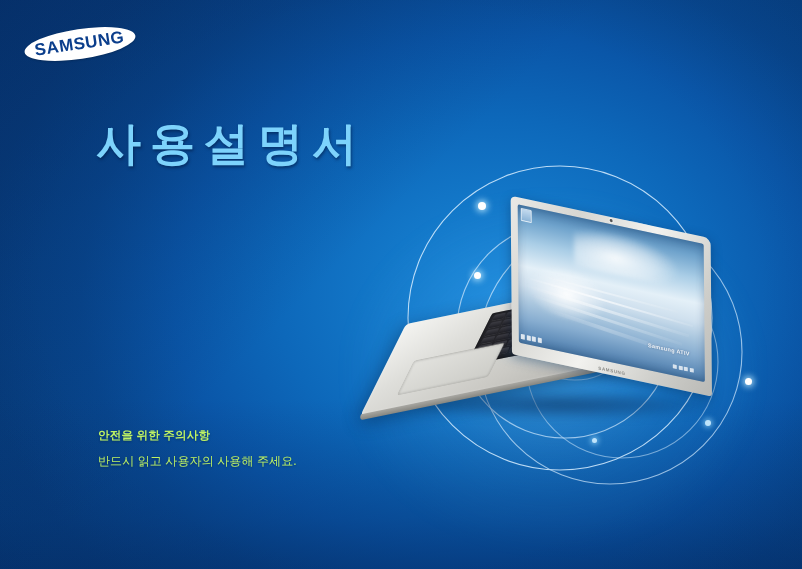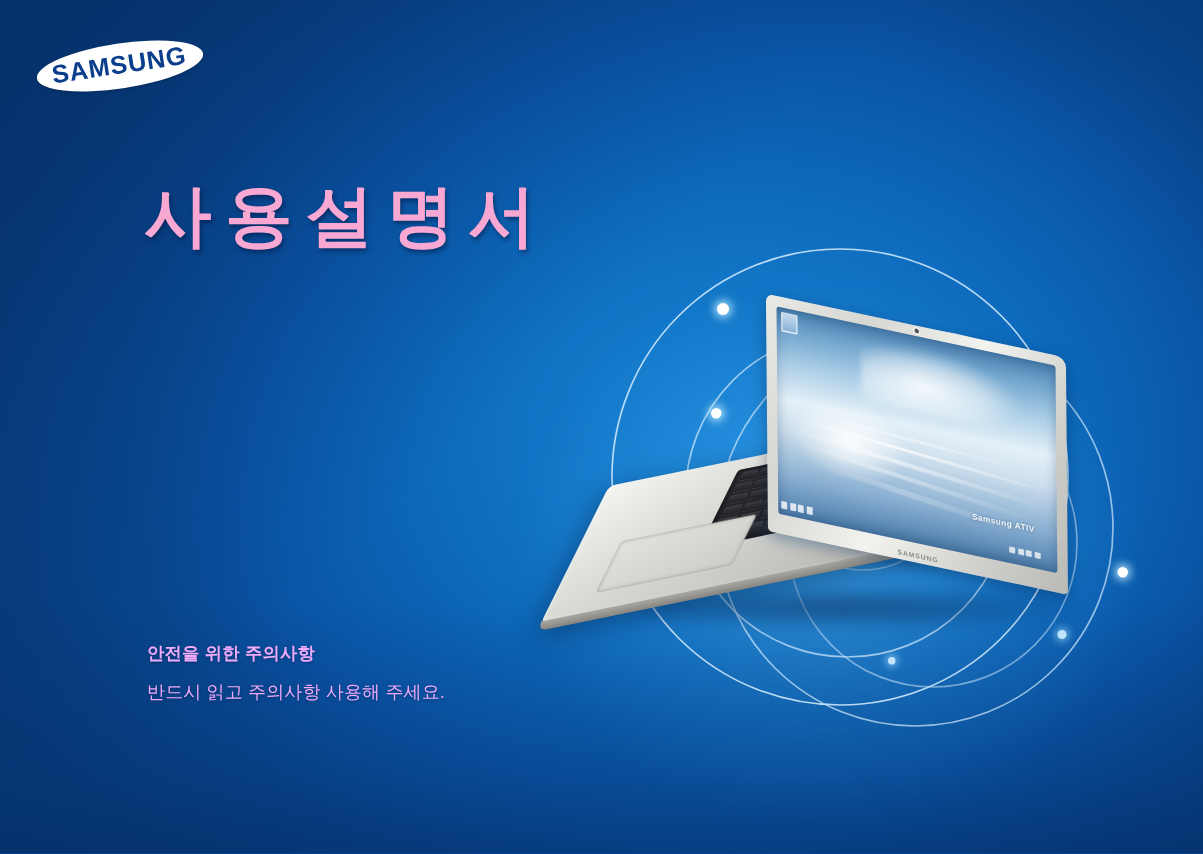--- a/index.html
+++ b/index.html
@@ -80,34 +80,34 @@
     font-family: "Liberation Sans", sans-serif;
     font-stretch: condensed;
     padding-right: 1px;
     box-sizing: border-box;
   }
 
   
   .title {
     position: absolute;
     left: 96px; top: 117px;
-    color: #f9a8d4;
+    color: #7dd3fc;
     font-size: 45px;
     font-weight: 700;
     letter-spacing: 9px;
     line-height: 1.2;
     text-shadow: 1px 2px 3px rgba(0,26,66,0.55);
     white-space: nowrap;
   }
 
   
   .notice {
     position: absolute;
     left: 98px; top: 428px;
-    color: #f0abfc;
+    color: #bef264;
     text-shadow: 0 1px 2px rgba(0,26,66,0.45);
   }
   .notice-heading {
     font-size: 11.5px;
     font-weight: 700;
     letter-spacing: 0.2px;
     margin-bottom: 9px;
   }
   .notice-line {
     font-size: 12px;
@@ -476,16 +476,16 @@
             <i></i>
           </div>
       </div>
       <div class="bezel-brand">SAMSUNG</div>
     </div>
 
   </div>
 
   <div class="notice">
     <div class="notice-heading">안전을 위한 주의사항</div>
-    <div class="notice-line">반드시 읽고 주의사항 사용해 주세요.</div>
+    <div class="notice-line">반드시 읽고 사용자의 사용해 주세요.</div>
   </div>
 
 </div>
 
 </body></html>

